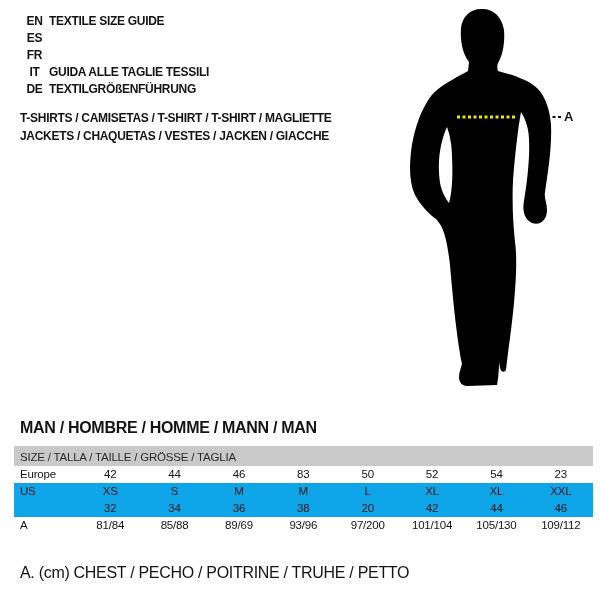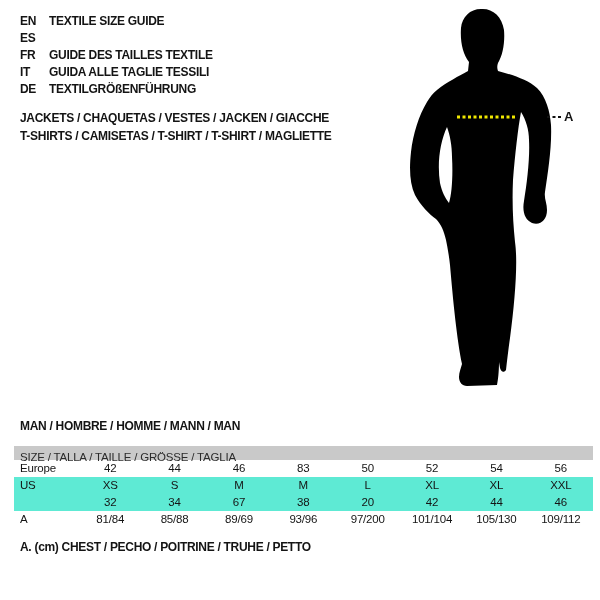--- a/index.html
+++ b/index.html
@@ -7,75 +7,74 @@
   body {
     position:relative;
     background:#ffffff;
     font-family:"Liberation Sans", sans-serif;
     color:#141414;
     overflow:hidden;
   }
 
   
   .lang-list { position:absolute; left:20px; top:13px; }
-  .lang-row { display:flex; font-weight:bold; font-size:12px; line-height:17px; letter-spacing:-0.3px; }
+  .lang-row { display:flex; font-weight:bold; font-size:12px; line-height:17px; letter-spacing:-0.3px;text-align:center; }
   .lang-code { width:29px; flex:0 0 29px; }
   .lang-text { white-space:nowrap; }
 
   
   .cats { position:absolute; left:20px; top:109px; }
   .cat-line { font-weight:bold; font-size:12px; line-height:18px; letter-spacing:-0.3px; white-space:nowrap; }
 
   
   .figure-wrap { position:absolute; left:0; top:0; width:600px; height:420px; }
   .figure-wrap svg { display:block; }
   .measure-label { position:absolute; left:564px; top:109px; font-size:13px; font-weight:bold; letter-spacing:-0.3px; }
 
   
-  .section-title { position:absolute; left:20px; top:419px; font-weight:bold; font-size:12px; letter-spacing:-0.3px; white-space:nowrap; }
+  .section-title { position:absolute; left:20px; top:419px; font-weight:bold; font-size:16px; letter-spacing:-0.3px; white-space:nowrap; }
 
   
   .size-table { position:absolute; left:14px; top:446px; width:579px; font-size:11.5px; letter-spacing:-0.2px; }
-  .t-header { background:#c9c9c9; height:14px; line-height:22px; padding-left:6px; color:#2b2b2b; white-space:nowrap; }
+  .t-header { background:#c9c9c9; height:20px; line-height:22px; padding-left:6px; color:#2b2b2b; white-space:nowrap; }
   .t-row { display:flex; height:17px; line-height:17px; align-items:flex-start; }
-  .t-row.shaded { background:#5eead4; }
+  .t-row.shaded { background:#0ea5e9; }
   .t-label { width:64px; flex:0 0 64px; padding-left:6px; text-align:left; }
   .t-cell { flex:1 1 0; text-align:center; }
 
   
-  .footnote { position:absolute; left:20px; top:540px; font-weight:bold; font-size:12px; letter-spacing:-0.3px; white-space:nowrap; }
+  .footnote { position:absolute; left:20px; top:564px; font-weight:normal; font-size:16px; letter-spacing:-0.3px; white-space:nowrap; }
 </style>
 </head>
 <body>
 
 <div class="lang-list">
   <div class="lang-row">
     <span class="lang-code">EN</span>
     <span class="lang-text">TEXTILE SIZE GUIDE</span>
   </div>
   <div class="lang-row">
     <span class="lang-code">ES</span>
   </div>
   <div class="lang-row">
     <span class="lang-code">FR</span>
-    <span class="lang-text">GUIDE DES TAILLES TEXTILE</span>
   </div>
   <div class="lang-row">
     <span class="lang-code">IT</span>
     <span class="lang-text">GUIDA ALLE TAGLIE TESSILI</span>
   </div>
   <div class="lang-row">
     <span class="lang-code">DE</span>
     <span class="lang-text">TEXTILGRÖßENFÜHRUNG</span>
   </div>
 </div>
 
 <div class="cats">
+  <div class="cat-line">T-SHIRTS / CAMISETAS / T-SHIRT / T-SHIRT / MAGLIETTE</div>
   <div class="cat-line">JACKETS / CHAQUETAS / VESTES / JACKEN / GIACCHE</div>
-  <div class="cat-line">T-SHIRTS / CAMISETAS / T-SHIRT / T-SHIRT / MAGLIETTE</div>
 </div>
 
 <div class="figure-wrap">
   <svg width="600" height="420" viewBox="0 0 600 420">
     <path fill="#000000" fill-rule="evenodd" d="M481 9
          C492 8 502 16 504 30
          C505 42 503 55 498 63
          C497 66 497 68 498 71
          C513 75 528 80 537 88
          C546 97 550 111 551 125
@@ -126,40 +125,40 @@
 
   <div class="t-row">
     <span class="t-label">Europe</span>
     <span class="t-cell">42</span>
     <span class="t-cell">44</span>
     <span class="t-cell">46</span>
     <span class="t-cell">83</span>
     <span class="t-cell">50</span>
     <span class="t-cell">52</span>
     <span class="t-cell">54</span>
-    <span class="t-cell">56</span>
+    <span class="t-cell">23</span>
   </div>
 
   <div class="t-row shaded">
     <span class="t-label">US</span>
     <span class="t-cell">XS</span>
     <span class="t-cell">S</span>
     <span class="t-cell">M</span>
     <span class="t-cell">M</span>
     <span class="t-cell">L</span>
     <span class="t-cell">XL</span>
     <span class="t-cell">XL</span>
     <span class="t-cell">XXL</span>
   </div>
 
   <div class="t-row shaded">
     <span class="t-label"></span>
     <span class="t-cell">32</span>
     <span class="t-cell">34</span>
-    <span class="t-cell">67</span>
+    <span class="t-cell">36</span>
     <span class="t-cell">38</span>
     <span class="t-cell">20</span>
     <span class="t-cell">42</span>
     <span class="t-cell">44</span>
     <span class="t-cell">46</span>
   </div>
 
   <div class="t-row">
     <span class="t-label">A</span>
     <span class="t-cell">81/84</span>

